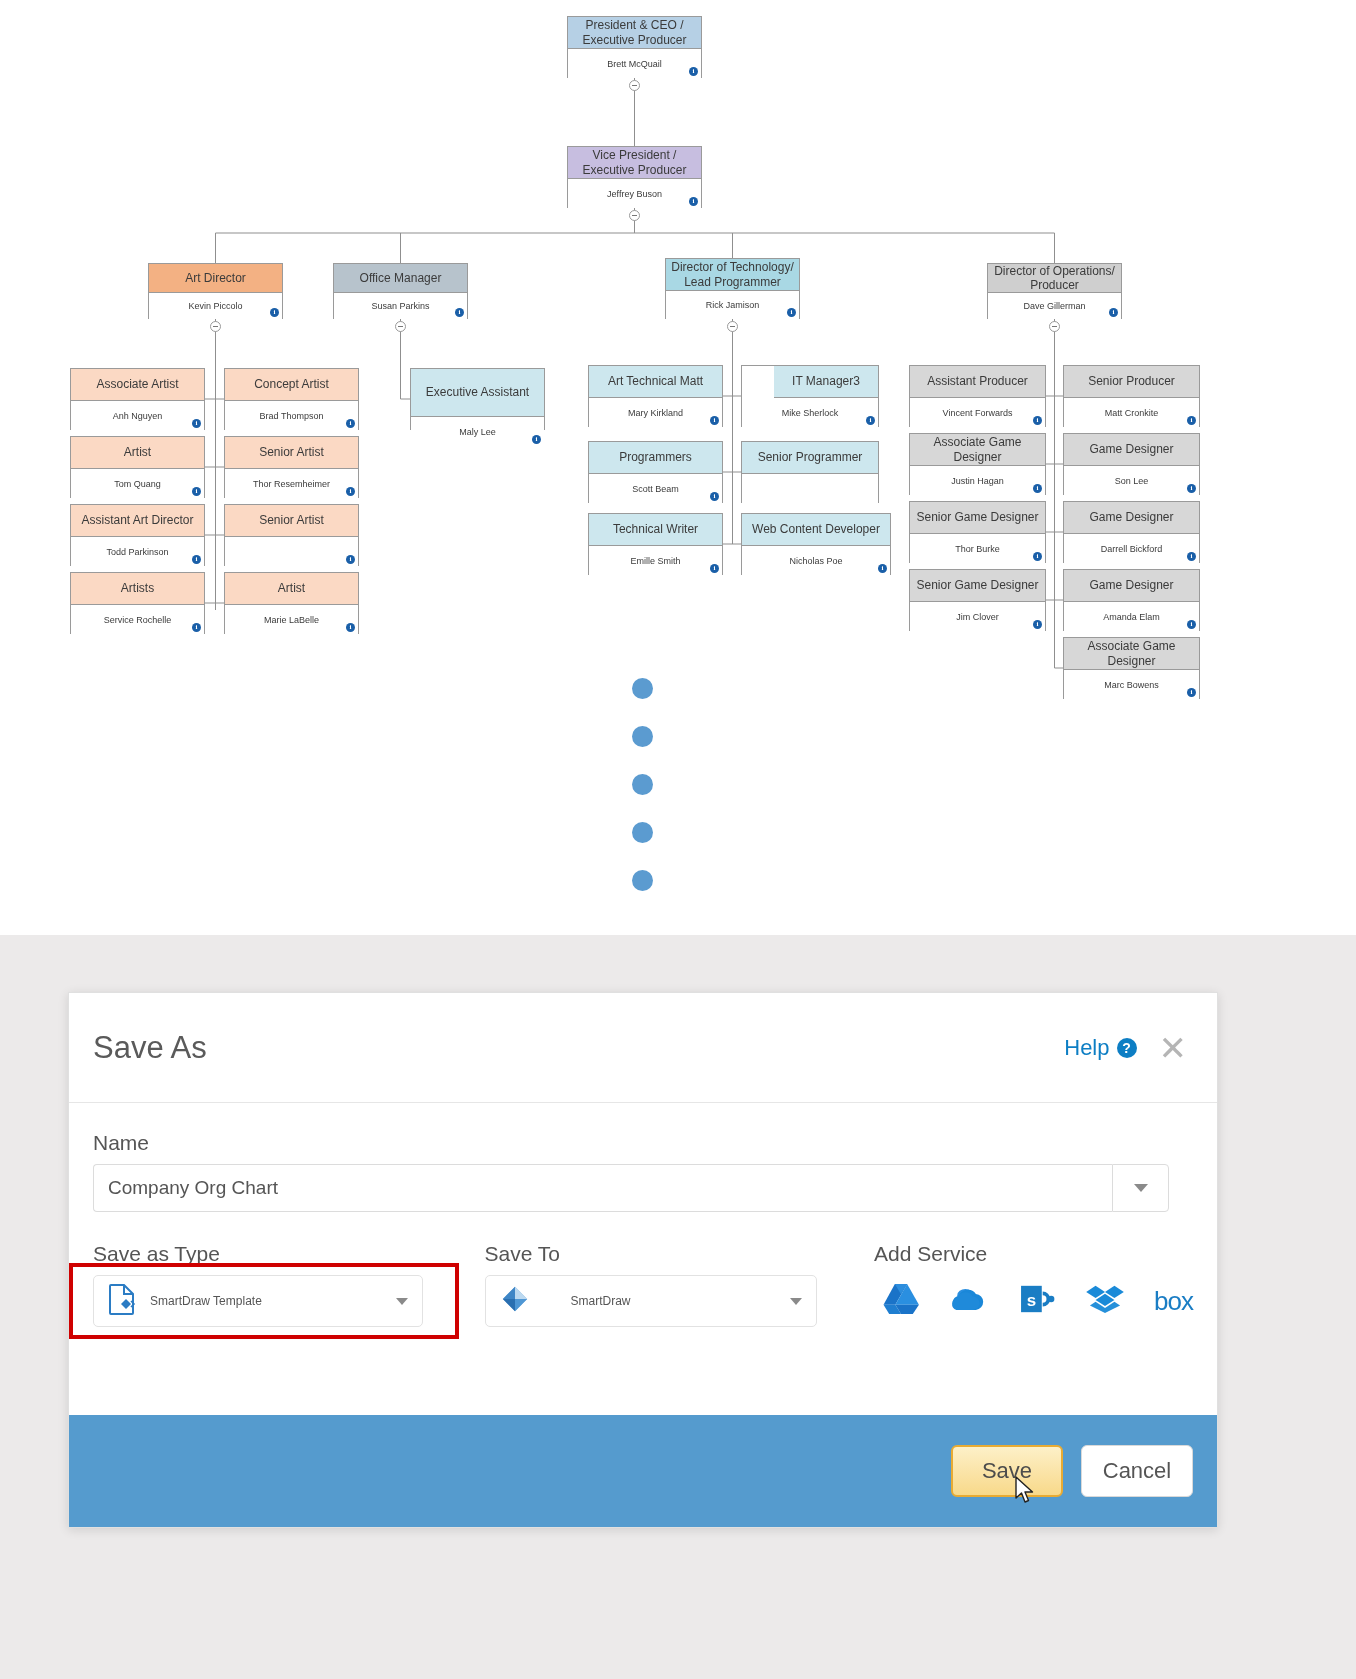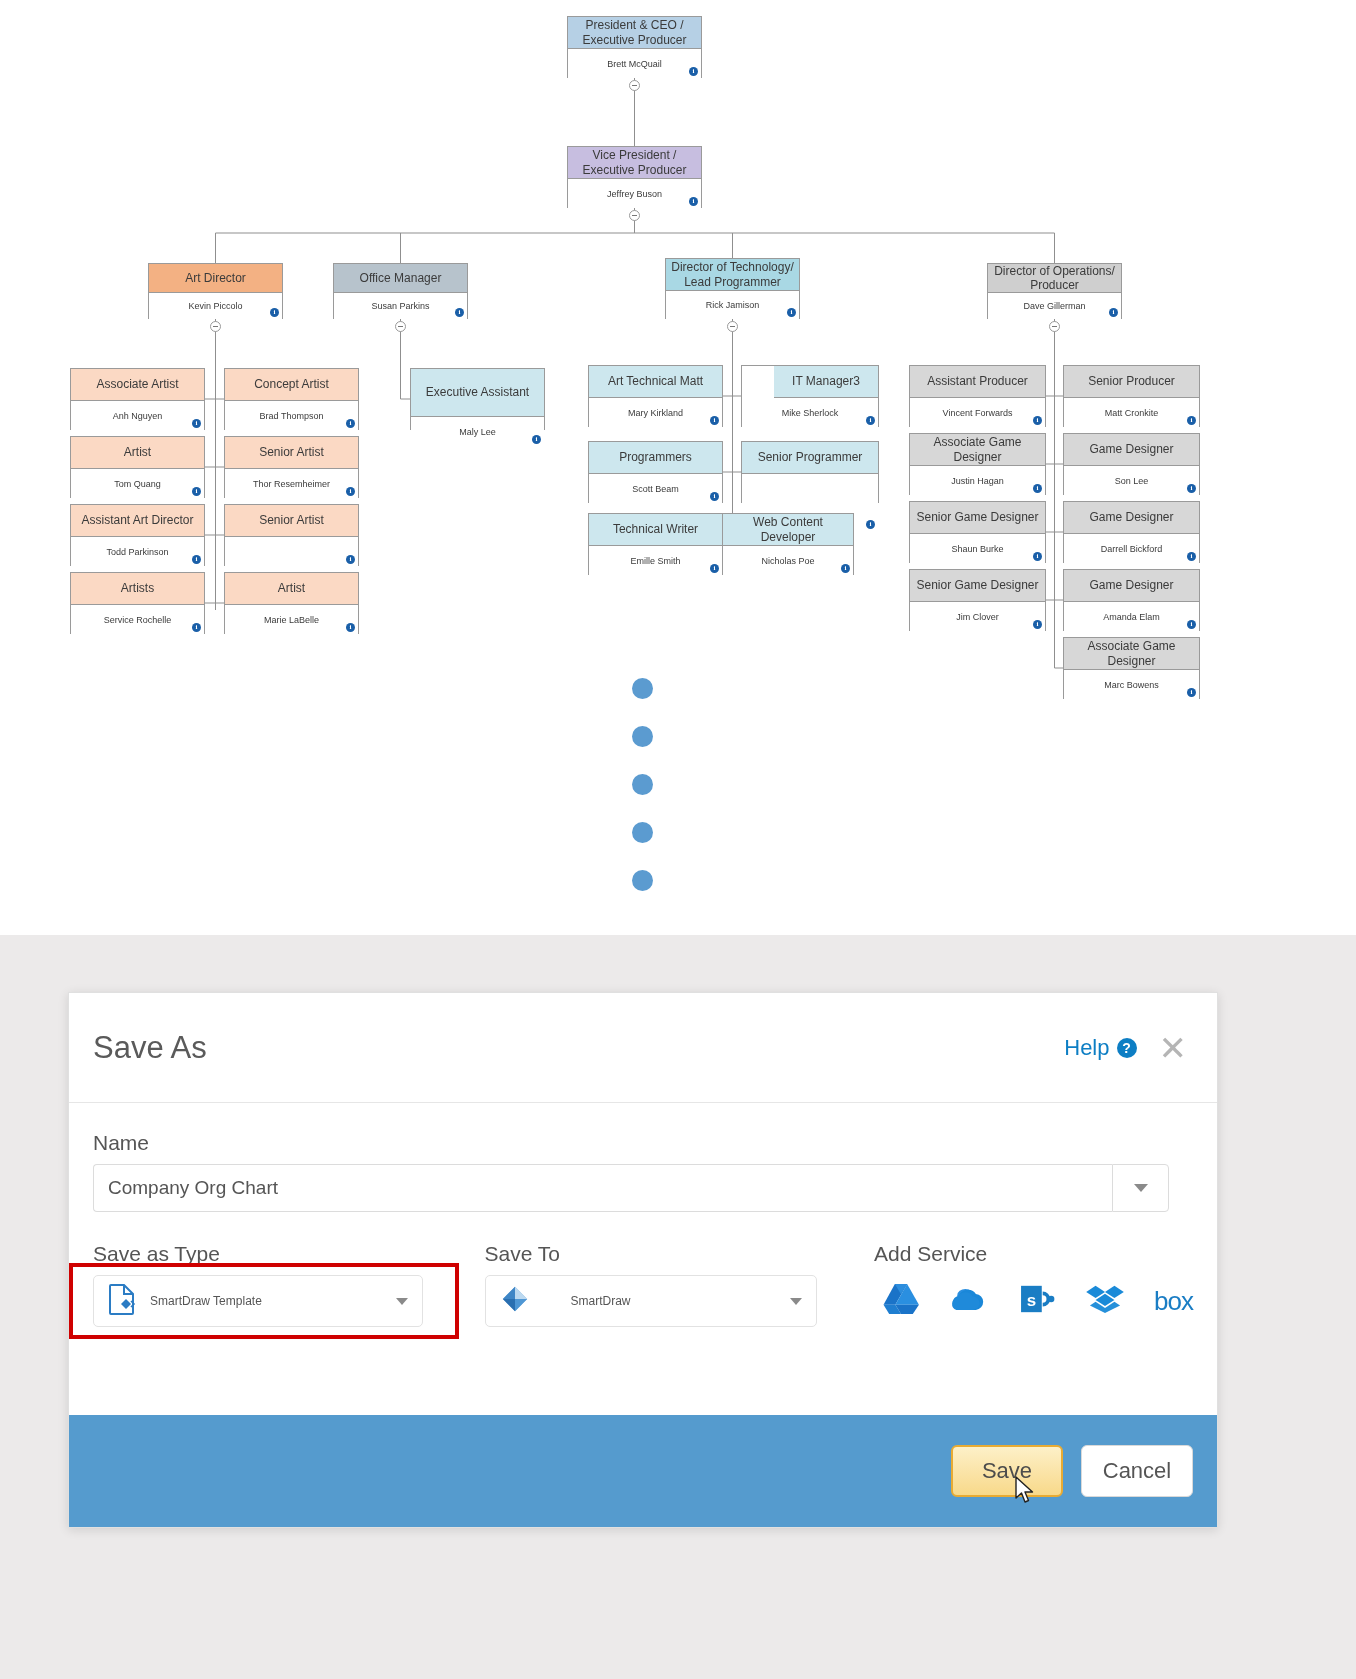--- a/index.html
+++ b/index.html
@@ -324,21 +324,21 @@
           <div class="info">i</div>
         </div>
       </div>
       <div class="node" style="left: 741px; top: 441px; width: 138px; height: 62px;">
         <div class="title" style="background: rgb(205, 231, 238); height: 32px;">Senior Programmer</div>
         <div style="height: 29px; position: relative; margin-top: 28px;">
           <div class="person">Anna Basle</div>
           <div class="info">i</div>
         </div>
       </div>
-      <div class="node" style="left: 722px; top: 513px; width: 132px; height: 62px;">
+      <div class="node" style="left: 741px; top: 513px; width: 150px; height: 62px;">
         <div class="title" style="background: rgb(205, 231, 238); height: 32px;">Web Content Developer</div>
         <div style="height: 29px; position: relative;">
           <div class="person">Nicholas Poe</div>
           <div class="info">i</div>
         </div>
       </div>
       <div class="node" style="left: 909px; top: 365px; width: 137px; height: 62px;">
         <div class="title" style="background: rgb(215, 215, 215); height: 32px;">Assistant Producer</div>
         <div style="height: 29px; position: relative;">
           <div class="person">Vincent Forwards</div>
@@ -348,21 +348,21 @@
       <div class="node" style="left: 909px; top: 433px; width: 137px; height: 62px;">
         <div class="title" style="background: rgb(215, 215, 215); height: 32px;">Associate Game Designer</div>
         <div style="height: 29px; position: relative;">
           <div class="person">Justin Hagan</div>
           <div class="info">i</div>
         </div>
       </div>
       <div class="node" style="left: 909px; top: 501px; width: 137px; height: 62px;">
         <div class="title" style="background: rgb(215, 215, 215); height: 32px;">Senior Game Designer</div>
         <div style="height: 29px; position: relative;">
-          <div class="person">Shaun Burke</div>
+          <div class="person">Thor Burke</div>
           <div class="info">i</div>
         </div>
       </div>
       <div class="node" style="left: 909px; top: 569px; width: 137px; height: 62px;">
         <div class="title" style="background: rgb(215, 215, 215); height: 32px;">Senior Game Designer</div>
         <div style="height: 29px; position: relative;">
           <div class="person">Jim Clover</div>
           <div class="info">i</div>
         </div>
       </div>

